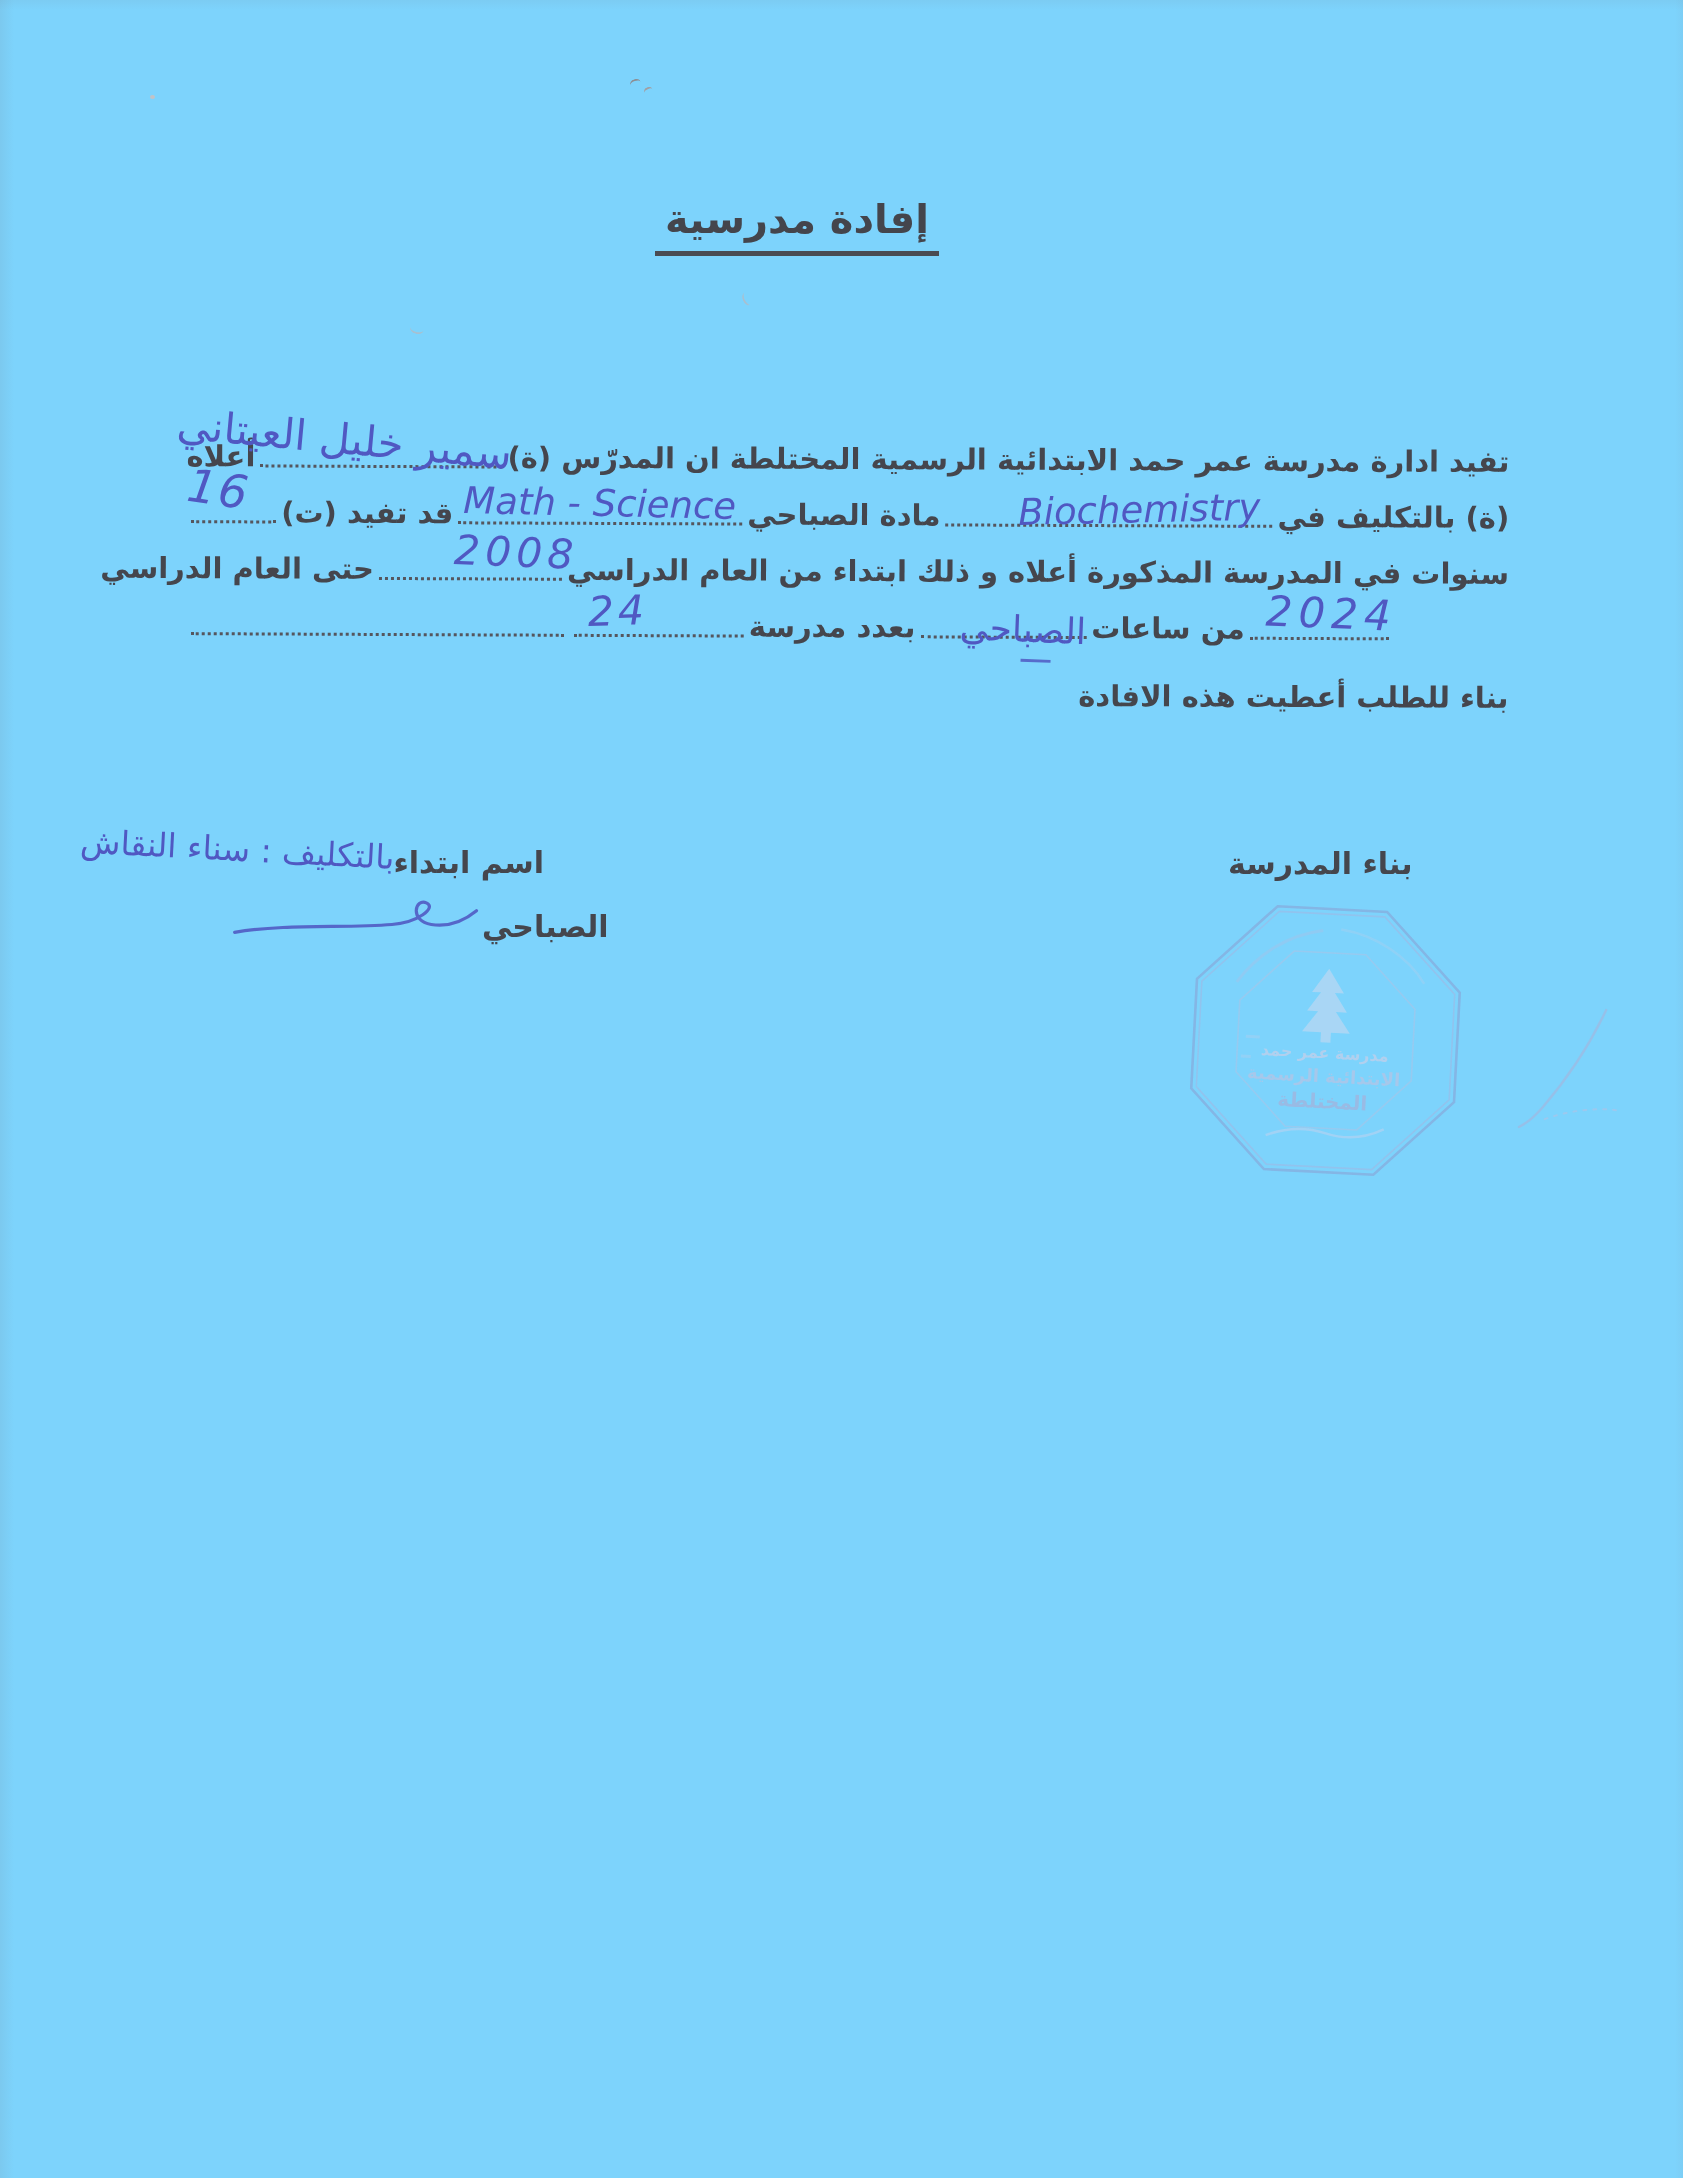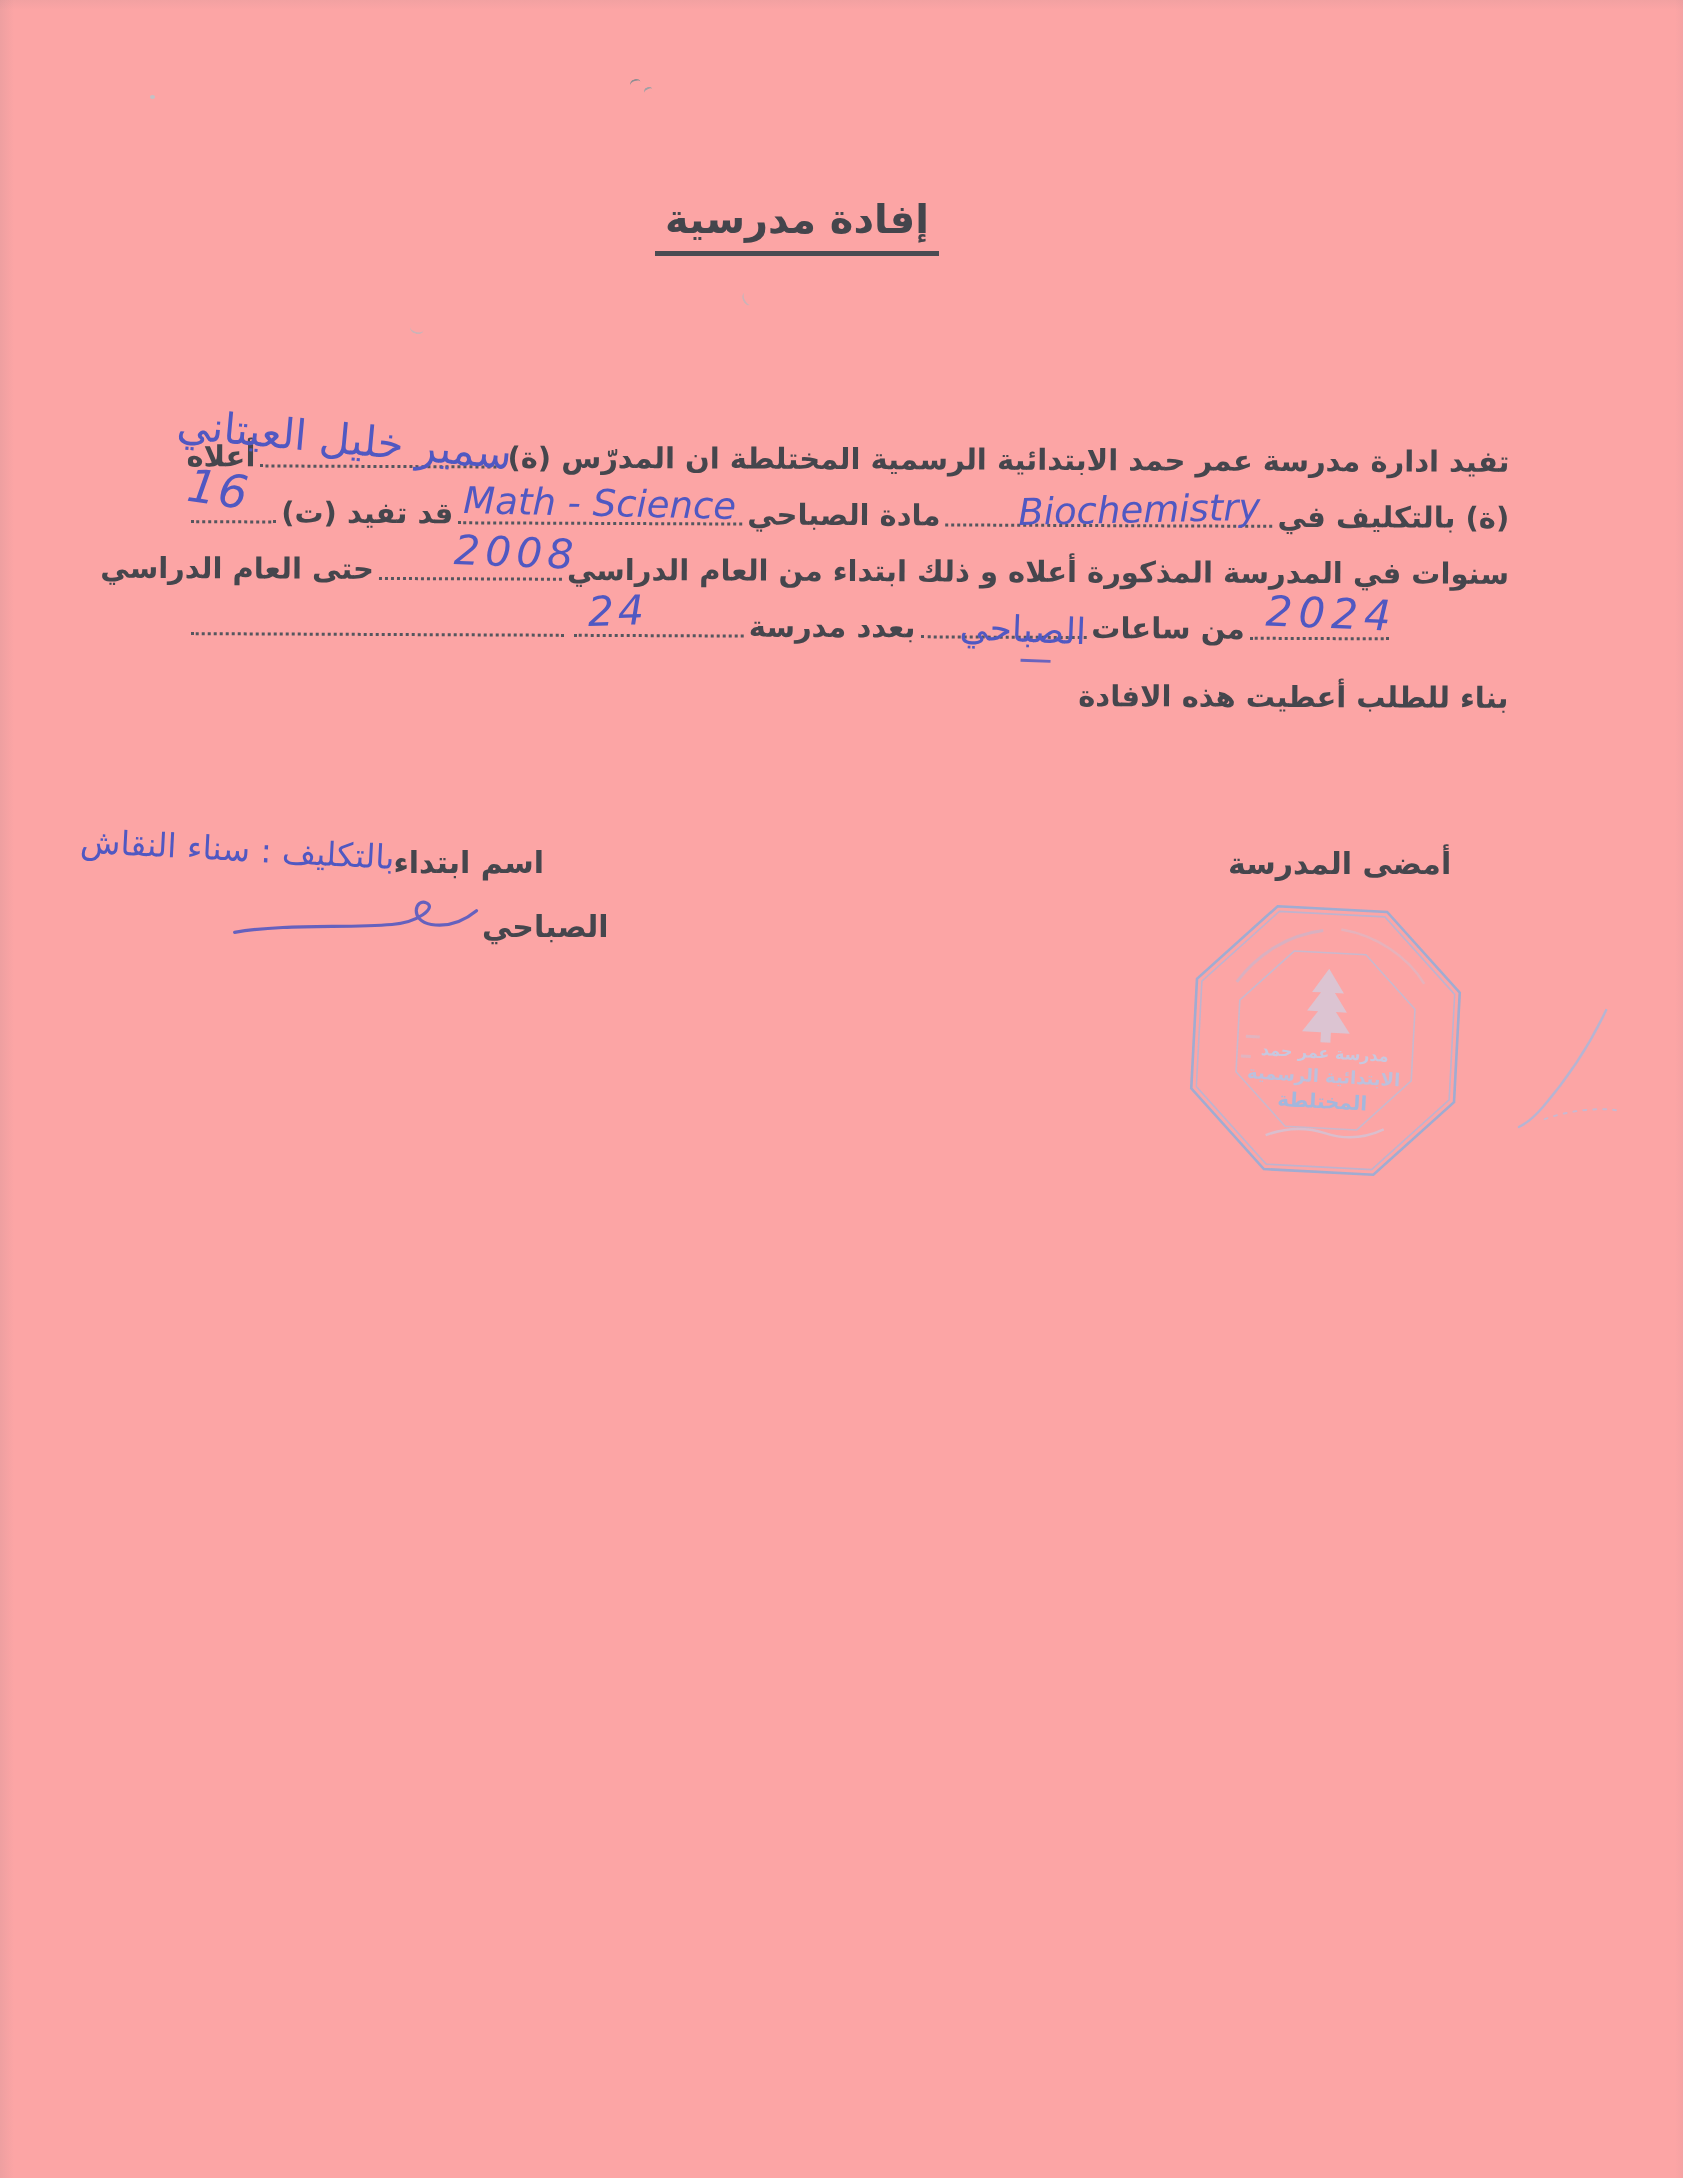--- a/index.html
+++ b/index.html
@@ -4,21 +4,21 @@
 <style>
   :root{
     --ink:#45464d;
     --pen:#5058c2;
     --pen-light:#6b74d4;
     --stamp:#8fb0de;
   }
   html,body{margin:0;padding:0;background:#e9e9e9;}
   .page{
     position:relative;width:1683px;height:2178px;margin:0 auto;
-    background:#fca5a5;overflow:hidden;
+    background:#7dd3fc;overflow:hidden;
     font-family:"DejaVu Sans",sans-serif;color:var(--ink);
   }
   .page::before{
     content:"";position:absolute;inset:0;pointer-events:none;
     background:
       linear-gradient(90deg,rgba(110,110,120,.10),rgba(110,110,120,0) 14px),
       linear-gradient(180deg,rgba(110,110,120,.07),rgba(110,110,120,0) 10px),
       linear-gradient(270deg,rgba(110,110,120,.05),rgba(110,110,120,0) 8px);
   }
   
@@ -146,21 +146,21 @@
   <div class="principal">
     <span>اسم ابتداء</span>
     <span class="hw-name">بالتكليف : سناء النقاش</span>
   </div>
 
   <div class="sig-label">الصباحي</div>
   <svg class="sig-svg" width="262" height="59" viewBox="0 0 265 60">
     <path d="M6 40 C 58 31 118 36 166 32 C 192 30 212 15 201 10 C 190 5 183 28 206 32 C 225 35 241 27 252 18" fill="none" stroke="#5058c2" stroke-width="3.2" stroke-linecap="round" opacity=".88"></path>
   </svg>
 
-  <div class="stamp-label">أمضى المدرسة</div>
+  <div class="stamp-label">بناء المدرسة</div>
   <svg class="stamp-svg" width="299" height="299" viewBox="0 0 300 300">
     <g transform="rotate(3 150 150)">
       <polygon points="95,18 205,18 282,95 282,205 205,282 95,282 18,205 18,95" fill="none" stroke="#86aede" stroke-width="2.6" opacity=".85"></polygon>
       <polygon points="97,23 203,23 277,97 277,203 203,277 97,277 23,203 23,97" fill="none" stroke="#9dbbe6" stroke-width="1.6" opacity=".7"></polygon>
       <polygon points="114,62 186,62 238,114 238,186 186,238 114,238 62,186 62,114" fill="none" stroke="#a8c4e8" stroke-width="1.6" opacity=".65"></polygon>
 
       <path d="M58 96 C 78 66 108 46 142 40" fill="none" stroke="#a9c2e7" stroke-width="3" opacity=".45"></path>
       <path d="M160 38 C 196 42 228 62 246 88" fill="none" stroke="#b7cdec" stroke-width="2.5" opacity=".35"></path>
       <path d="M70 150 h14 M66 170 h10" stroke="#b7cdec" stroke-width="3" opacity=".4"></path>
 

